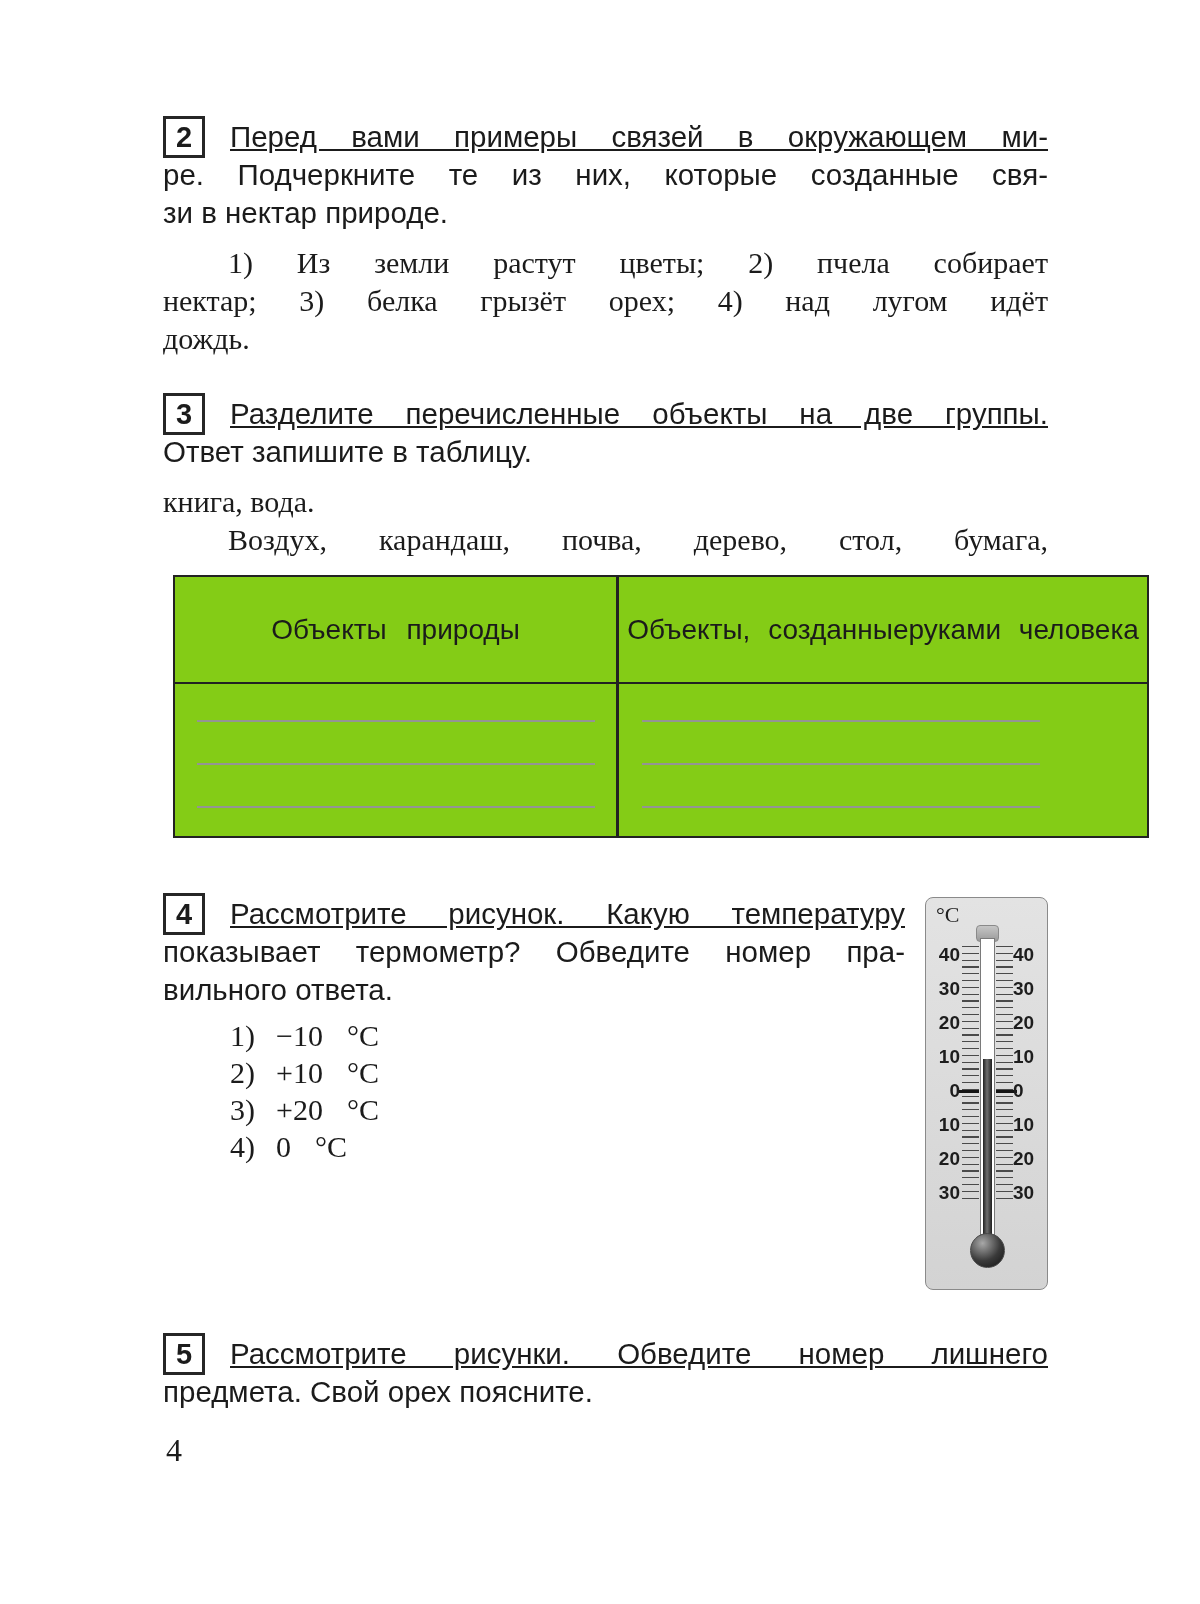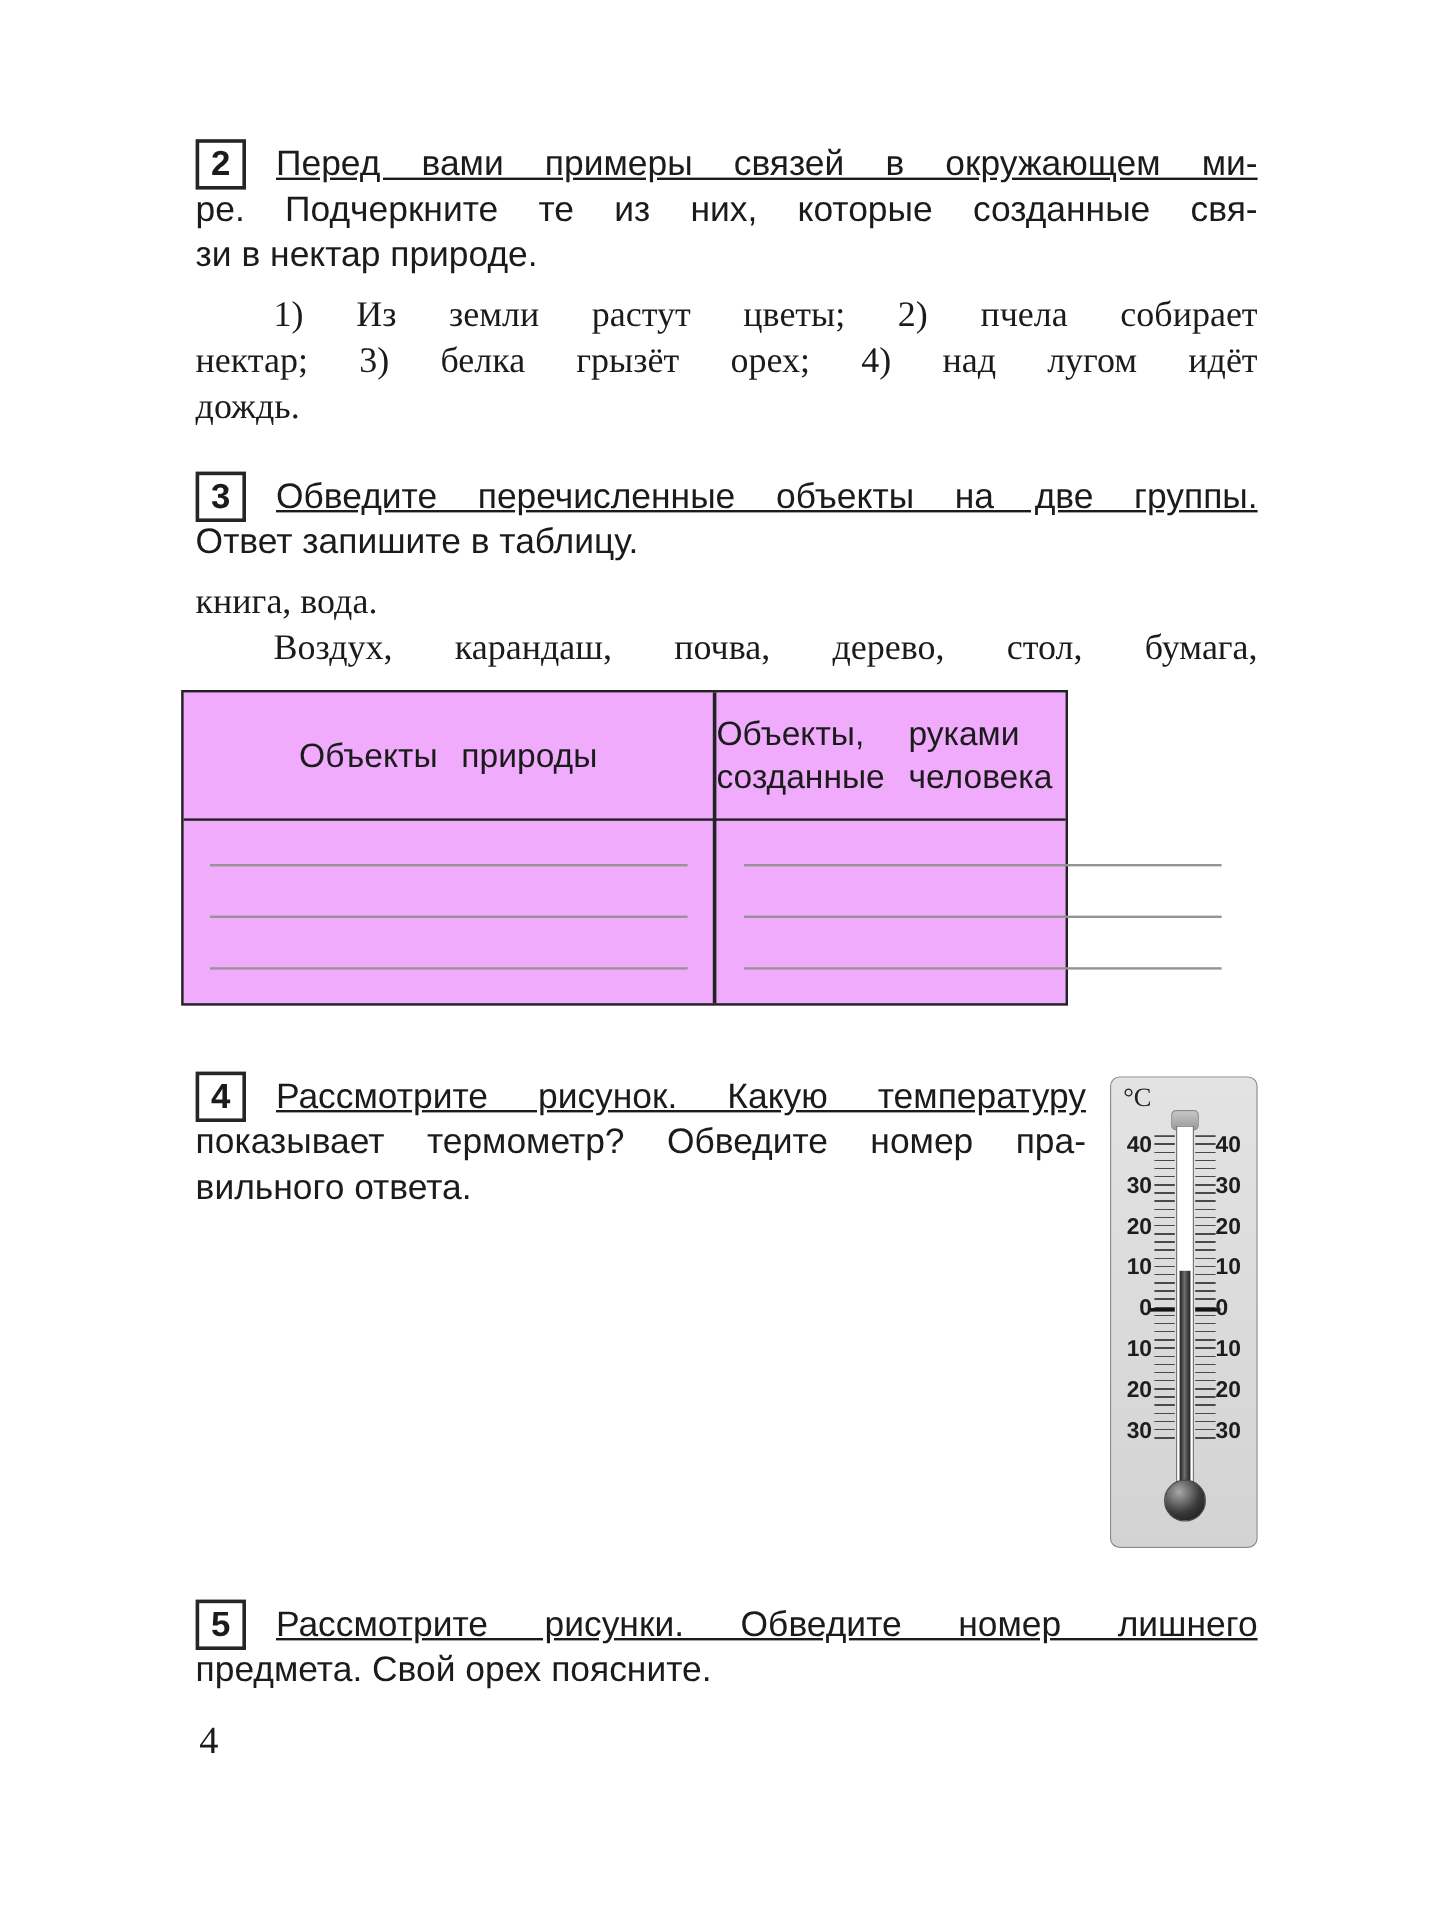--- a/index.html
+++ b/index.html
@@ -17,21 +17,21 @@
   .instr { font-size:29.5px; line-height:38px; }
   .instr .line { text-align:justify; text-align-last:justify; }
   .instr .line.first { padding-left:67px;text-decoration:underline; }
   .instr .line.last { text-align:justify; text-align-last:left; }
   .serifblock { font-family:"Liberation Serif", serif; font-size:30px; line-height:38px; margin-top:12px; }
   .serifblock .line { text-align:justify; text-align-last:justify;font-family:Liberation Serif, serif; }
   .serifblock .line.first { padding-left:65px; }
   .serifblock .line.last { text-align:justify; text-align-last:left; }
 
   
-  .obj-table { position:absolute; left:151px; top:575px; width:739px; height:263px; border:2.5px solid #222; background:#f0abfc; }
+  .obj-table { position:absolute; left:173px; top:575px; width:976px; height:263px; border:2.5px solid #222; background:#84cc16; }
   .obj-table .divider { position:absolute; left:441px; top:0; bottom:0; width:2.5px; background:#222; }
   .obj-table .header-rule { position:absolute; left:0; right:0; top:105px; height:2px; background:#222; }
   .th-left  { position:absolute; left:0; top:0; width:441px; height:105px; display:flex; align-items:center; justify-content:center;
               font-size:28px; word-spacing:12px; }
   .th-right { position:absolute; left:444px; top:0; right:0; height:105px; display:flex; flex-direction:row; align-items:center; justify-content:center;
               font-size:28px; line-height:36px; word-spacing:10px; }
   .ans-line { position:absolute; height:2px; background:#949494; width:398px; }
   .ans-line.l { left:22px; } .ans-line.r { left:467px; }
   .ans-line.r1 { top:143px; } .ans-line.r2 { top:186px; } .ans-line.r3 { top:229px; }
 
@@ -84,21 +84,21 @@
       <div class="line">нектар; 3) белка грызёт орех; 4) над лугом идёт</div>
       <div class="line last">дождь.</div>
     </div>
   </div>
 
   <div class="task" style="top:395px;">
     <div class="num-box">
       <span>3</span>
     </div>
     <div class="instr">
-      <div class="line first">Обведите перечисленные объекты на две группы.</div>
+      <div class="line first">Разделите перечисленные объекты на две группы.</div>
       <div class="line last">Ответ запишите в таблицу.</div>
     </div>
     <div class="serifblock">
       <div class="line last">книга, вода.</div>
       <div class="line first">Воздух, карандаш, почва, дерево, стол, бумага,</div>
     </div>
   </div>
 
   <div class="obj-table">
     <div class="divider"></div>
@@ -117,20 +117,34 @@
   </div>
 
   <div class="task" style="top:895px; width:742px;">
     <div class="num-box">
       <span>4</span>
     </div>
     <div class="instr">
       <div class="line first">Рассмотрите рисунок. Какую температуру</div>
       <div class="line">показывает термометр? Обведите номер пра-</div>
       <div class="line last">вильного ответа.</div>
+    </div>
+    <div class="options">
+      <div class="opt-row">
+        <span class="opt-num">1)</span><span class="opt-val">−10</span><span class="opt-unit">°C</span>
+      </div>
+      <div class="opt-row">
+        <span class="opt-num">2)</span><span class="opt-val">+10</span><span class="opt-unit">°C</span>
+      </div>
+      <div class="opt-row">
+        <span class="opt-num">3)</span><span class="opt-val">+20</span><span class="opt-unit">°C</span>
+      </div>
+      <div class="opt-row">
+        <span class="opt-num">4)</span><span class="opt-val">0</span><span class="opt-unit">°C</span>
+      </div>
     </div>
   </div>
 
   <div class="thermo">
     <div class="thermo-unit">°C</div>
     <div class="ticks left"></div>
     <div class="ticks right"></div>
     <div class="zero-line left"></div>
     <div class="zero-line right"></div>
     <div class="tube-cap"></div>

